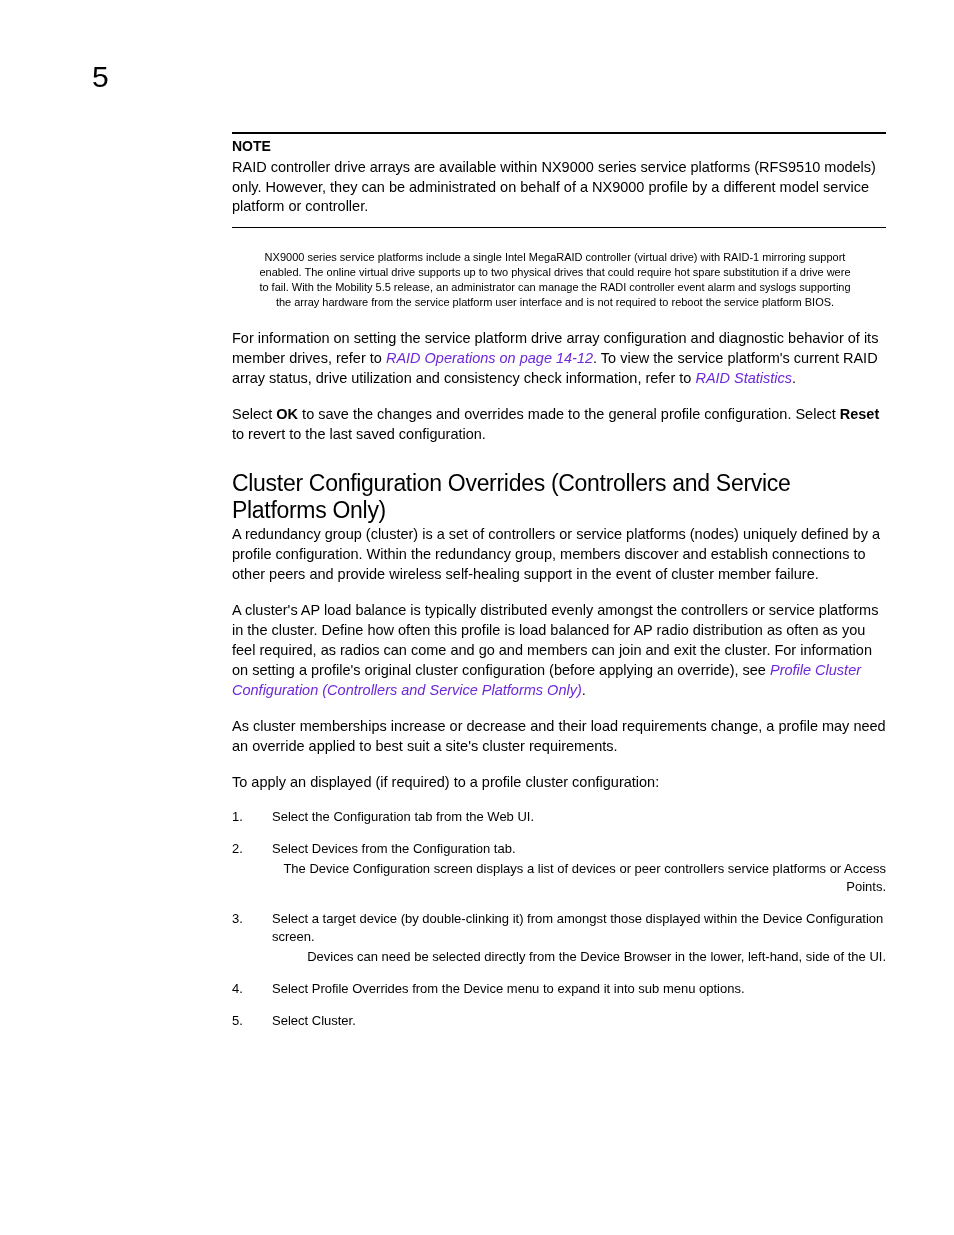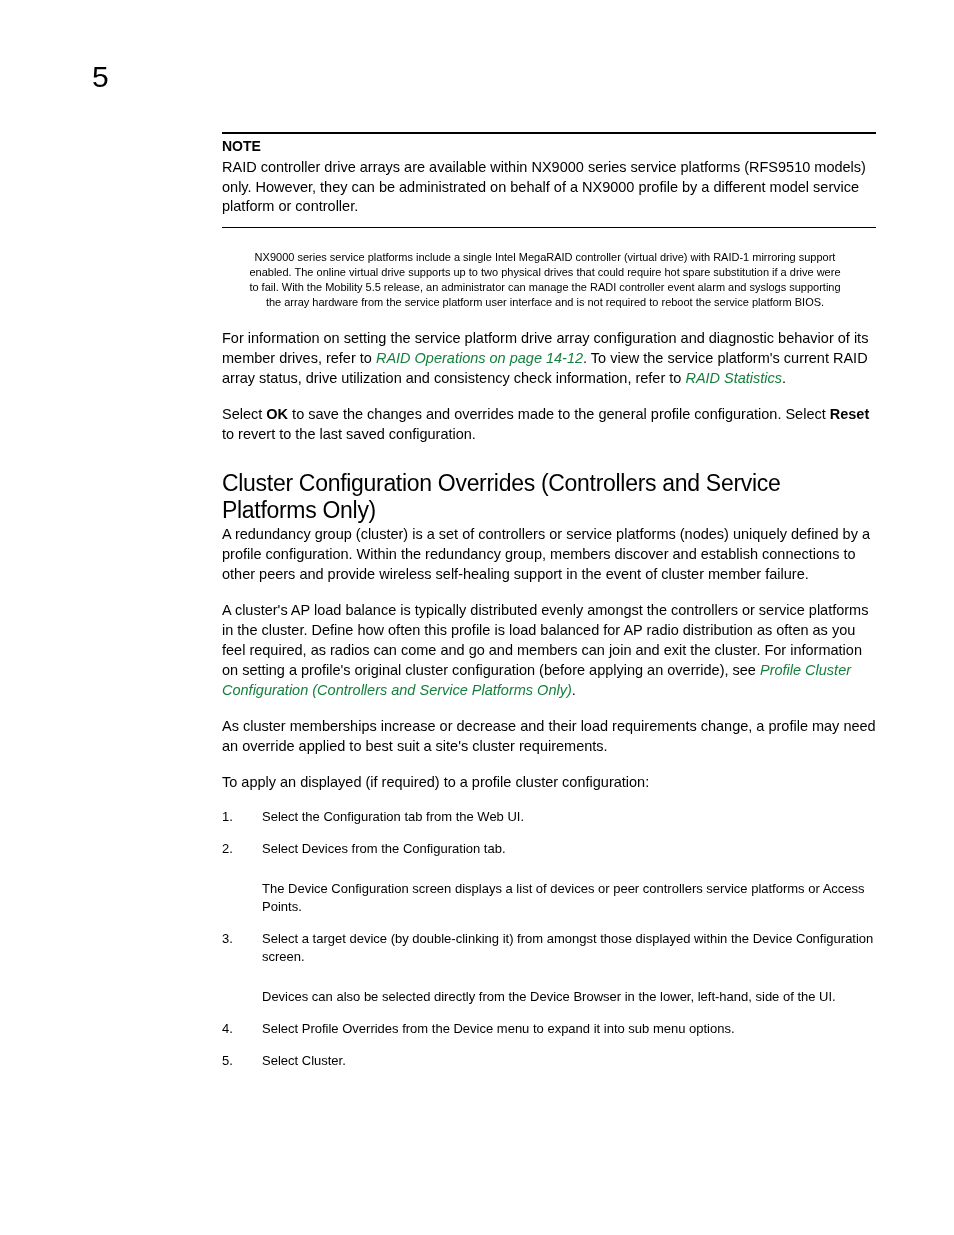--- a/index.html
+++ b/index.html
@@ -20,21 +20,21 @@
   .page-number {
     position: absolute;
     left: 92px;
     top: 60px;
     font-size: 30px;
     font-weight: 400;
     font-family: Arial, Helvetica, sans-serif;
   }
   .content {
     position: absolute;
-    left: 222px;
+    left: 232px;
     top: 132px;
     width: 654px;
   }
   .note-rule-top {
     border-top: 2px solid #000;
     margin-bottom: 4px;
   }
   .note-label {
     font-weight: 700;
     font-size: 14px;
@@ -60,21 +60,21 @@
   }
   .para {
     font-size: 14.5px;
     line-height: 1.38;
     margin-bottom: 16px;
   }
   .para .bold, .step .bold {
     font-weight: 700;
   }
   .link {
-    color: #15803d;
+    color: #6d28d9;
     font-style: italic;
     cursor: pointer;
   }
   .heading {
     font-family: Arial, Helvetica, sans-serif;
     font-size: 23px;
     font-weight: 400;
     margin-top: 26px;
     letter-spacing: -0.3px;
     font-stretch: condensed;
@@ -93,21 +93,22 @@
     padding-left: 40px;
     position: relative;
   }
   ol.steps > li::before {
     content: counter(step) ".";
     position: absolute;
     left: 0;
     top: 0;
   }
   .substep {
-    margin-top: 22px;
+    margin-top: 2px;
+    text-align: right;
   }
 </style>
 </head>
 <body>
 
 <div class="page">
   <div class="page-number">5</div>
 
   <div class="content">
 
@@ -141,21 +142,21 @@
     <ol class="steps">
       <li>
         <span>Select the </span><span class="bold">Configuration</span><span> tab from the Web UI.</span>
       </li>
       <li>
         <span>Select </span><span class="bold">Devices</span><span> from the Configuration tab.</span>
         <div class="substep">The Device Configuration screen displays a list of devices or peer controllers service platforms or Access Points.</div>
       </li>
       <li>
         <span>Select a target device (by double-clinking it) from amongst those displayed within the Device Configuration screen.</span>
-        <div class="substep">Devices can also be selected directly from the Device Browser in the lower, left-hand, side of the UI.</div>
+        <div class="substep">Devices can need be selected directly from the Device Browser in the lower, left-hand, side of the UI.</div>
       </li>
       <li>
         <span>Select </span><span class="bold">Profile Overrides</span><span> from the Device menu to expand it into sub menu options.</span>
       </li>
       <li>
         <span>Select </span><span class="bold">Cluster</span><span>.</span>
       </li>
     </ol>
 
   </div>

